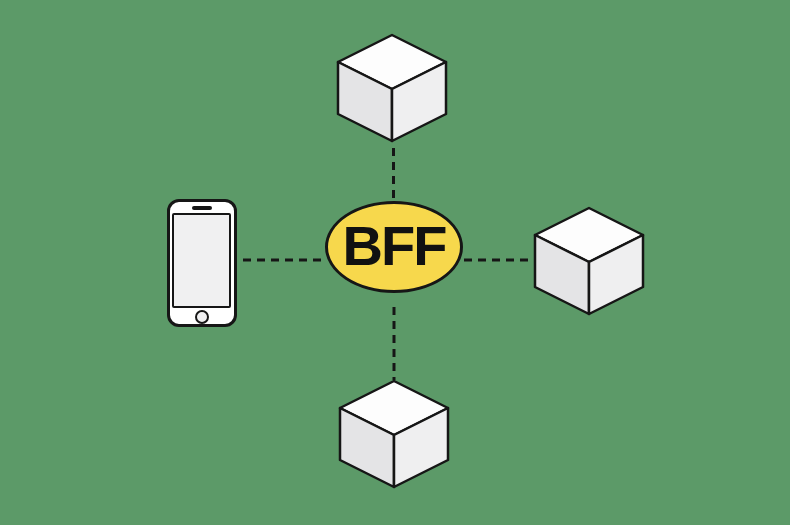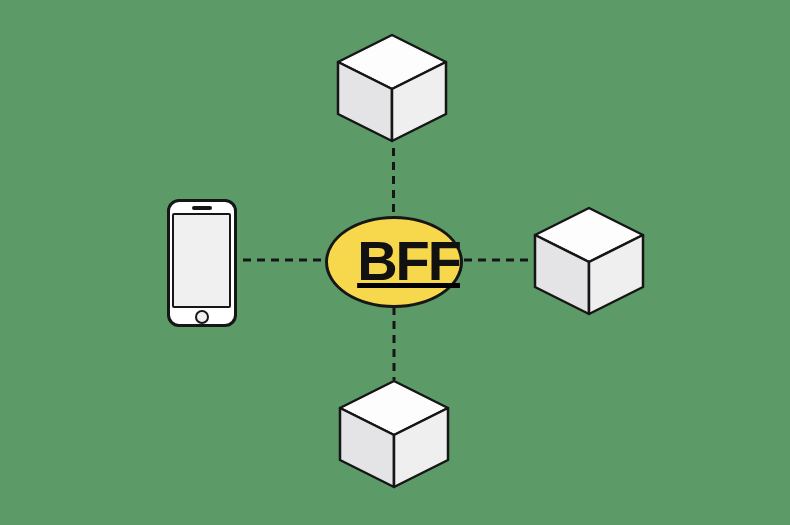--- a/index.html
+++ b/index.html
@@ -90,31 +90,30 @@
   .cube .face-top   { fill: var(--cube-top, #FDFDFD); }
   .cube .face-left  { fill: var(--cube-left, #E4E4E6); }
   .cube .face-right { fill: var(--cube-right, #EFEFF0); }
   .cube-top-pos    { left: 336px; top: 33px; }
   .cube-right-pos  { left: 533px; top: 206px; }
   .cube-bottom-pos { left: 338px; top: 379px; }
   
   .bff-node {
     position: absolute;
     left: 325px;
-    top: 216px;
+    top: 201px;
     width: 138px;
     height: 92px;
     box-sizing: border-box;
     background: var(--ellipse-fill, #F7D84C);
     border: 3px solid var(--outline, #161616);
     border-radius: 50%;
     display: flex;
     align-items: center;
-    justify-content: flex-end;
-    text-decoration: underline;
+    justify-content: center;
   }
   .bff-label {
     font-size: 56px;
     font-weight: bold;
     letter-spacing: -2px;
     color: var(--text, #111111);
     line-height: 1;
     padding-bottom: 2px;
   }
 </style>

